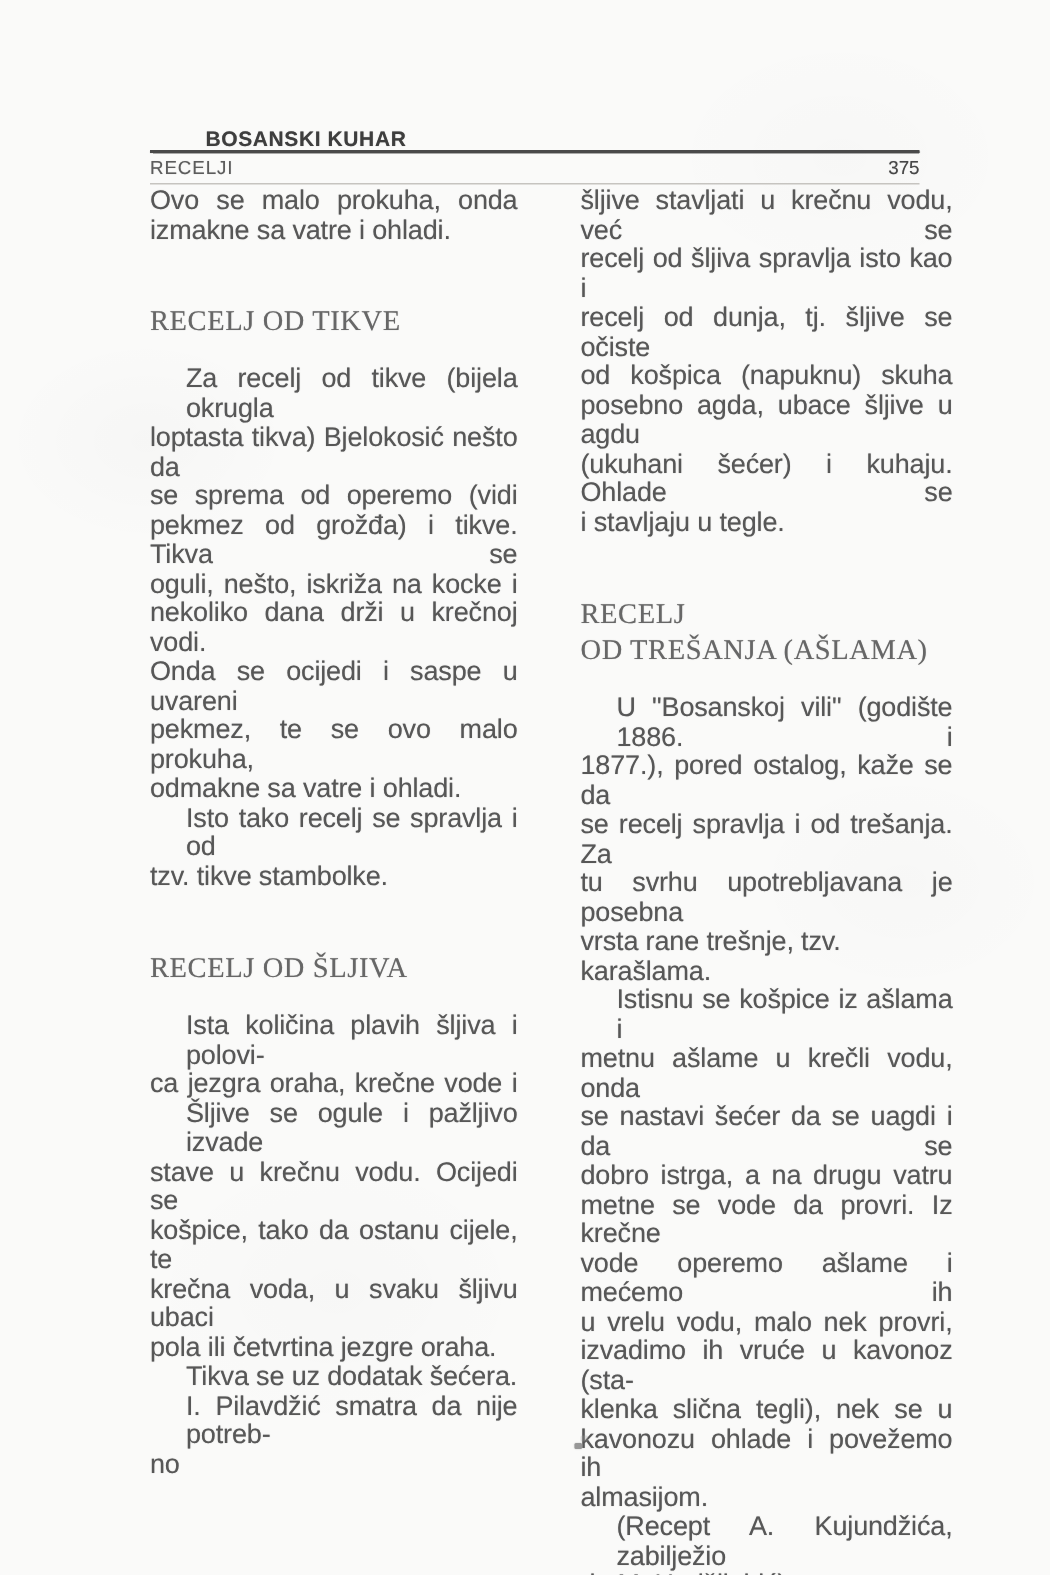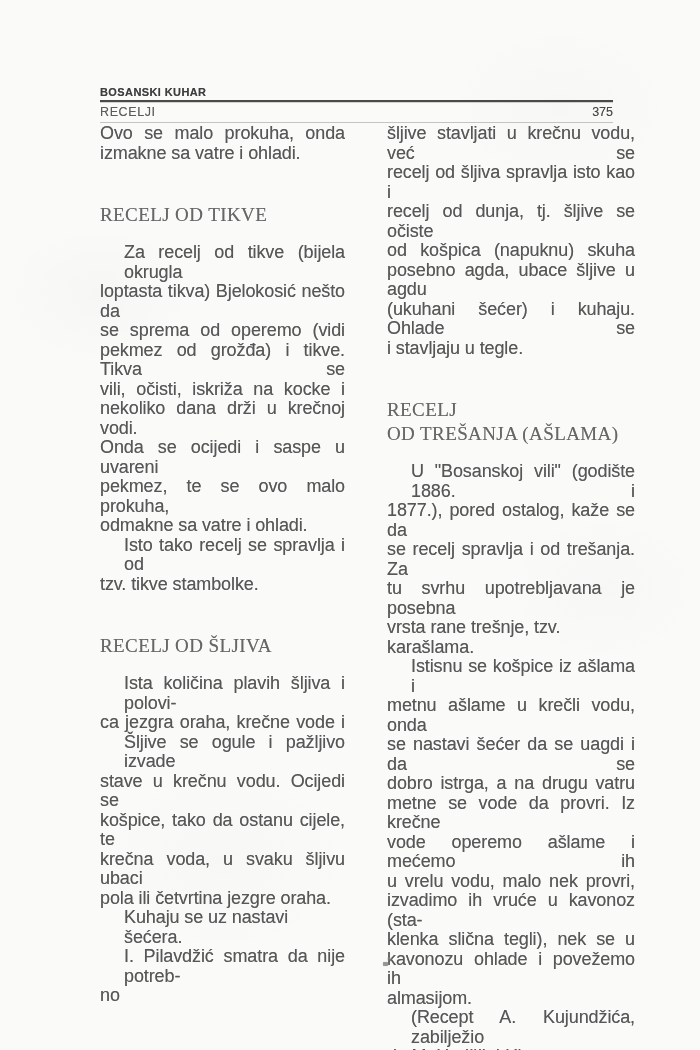--- a/index.html
+++ b/index.html
@@ -9,21 +9,21 @@
     background-color:#fafaf9;
     background-image:
       radial-gradient(ellipse 140px 100px at 14% 28%, rgba(0,0,0,0.014), transparent 70%),
       radial-gradient(ellipse 170px 120px at 80% 10%, rgba(0,0,0,0.012), transparent 70%),
       radial-gradient(ellipse 150px 110px at 86% 56%, rgba(0,0,0,0.013), transparent 70%),
       radial-gradient(ellipse 190px 140px at 32% 82%, rgba(0,0,0,0.011), transparent 70%);
     overflow:hidden;
     font-family:"Liberation Sans", sans-serif;
   }
   .header{position:absolute;left:100px;top:86px;width:513px;}
-  .book-title{font-size:11px;line-height:13px;font-weight:bold;color:#3e3e3e;letter-spacing:0.4px;text-shadow:0 0 0.5px rgba(62,62,62,0.6);}
+  .book-title{font-size:14px;line-height:13px;font-weight:bold;color:#3e3e3e;letter-spacing:0.4px;text-shadow:0 0 0.5px rgba(62,62,62,0.6);margin-left:37px;}
   .rule-thick{height:2px;background:#4a4a4a;margin-top:1px;box-shadow:0 0.5px 0.5px rgba(90,90,90,0.5);}
   .header-row{display:flex;justify-content:space-between;align-items:baseline;margin-top:3px;}
   .chapter{font-size:12.5px;color:#5c5c5c;letter-spacing:0.6px;text-shadow:0 0 0.5px rgba(92,92,92,0.5);}
   .pagenum{font-size:12.5px;color:#474747;text-shadow:0 0 0.5px rgba(71,71,71,0.5);}
   .rule-thin{height:1px;background:#c6c4c0;margin-top:3px;}
 
   .col{position:absolute;top:124px;}
   .col-left{left:100px;width:245px;}
   .col-right{left:387px;width:248px;}
 
@@ -70,21 +70,21 @@
         <div class="line">izmakne sa vatre i ohladi.</div>
       </div>
       <div class="heading">
         <div class="line">RECELJ OD TIKVE</div>
       </div>
       <div class="paragraph">
         <div class="line just indent">Za recelj od tikve (bijela okrugla</div>
         <div class="line just">loptasta tikva) Bjelokosić nešto da</div>
         <div class="line just">se sprema od operemo (vidi</div>
         <div class="line just">pekmez od grožđa) i tikve. Tikva se</div>
-        <div class="line just">vili, očisti, iskriža na kocke i</div>
+        <div class="line just">oguli, nešto, iskriža na kocke i</div>
         <div class="line just">nekoliko dana drži u krečnoj vodi.</div>
         <div class="line just">Onda se ocijedi i saspe u uvareni</div>
         <div class="line just">pekmez, te se ovo malo prokuha,</div>
         <div class="line">odmakne sa vatre i ohladi.</div>
       </div>
       <div class="paragraph">
         <div class="line just indent">Isto tako recelj se spravlja i od</div>
         <div class="line">tzv. tikve stambolke.</div>
       </div>
       <div class="heading">
@@ -95,21 +95,21 @@
         <div class="line just">ca jezgra oraha, krečne vode i</div>
       </div>
       <div class="paragraph">
         <div class="line just indent">Šljive se ogule i pažljivo izvade</div>
         <div class="line just">stave u krečnu vodu. Ocijedi se</div>
         <div class="line just">košpice, tako da ostanu cijele, te</div>
         <div class="line just">krečna voda, u svaku šljivu ubaci</div>
         <div class="line">pola ili četvrtina jezgre oraha.</div>
       </div>
       <div class="paragraph">
-        <div class="line indent">Kuhaju se uz nastavi šećera.</div>
+        <div class="line indent">Tikva se uz dodatak šećera.</div>
       </div>
       <div class="paragraph">
         <div class="line just indent">I. Pilavdžić smatra da nije potreb-</div>
         <div class="line">no</div>
       </div>
     </div>
   <div class="col col-right">
       <div class="paragraph">
         <div class="line just">šljive stavljati u krečnu vodu, već se</div>
         <div class="line just">recelj od šljiva spravlja isto kao i</div>

